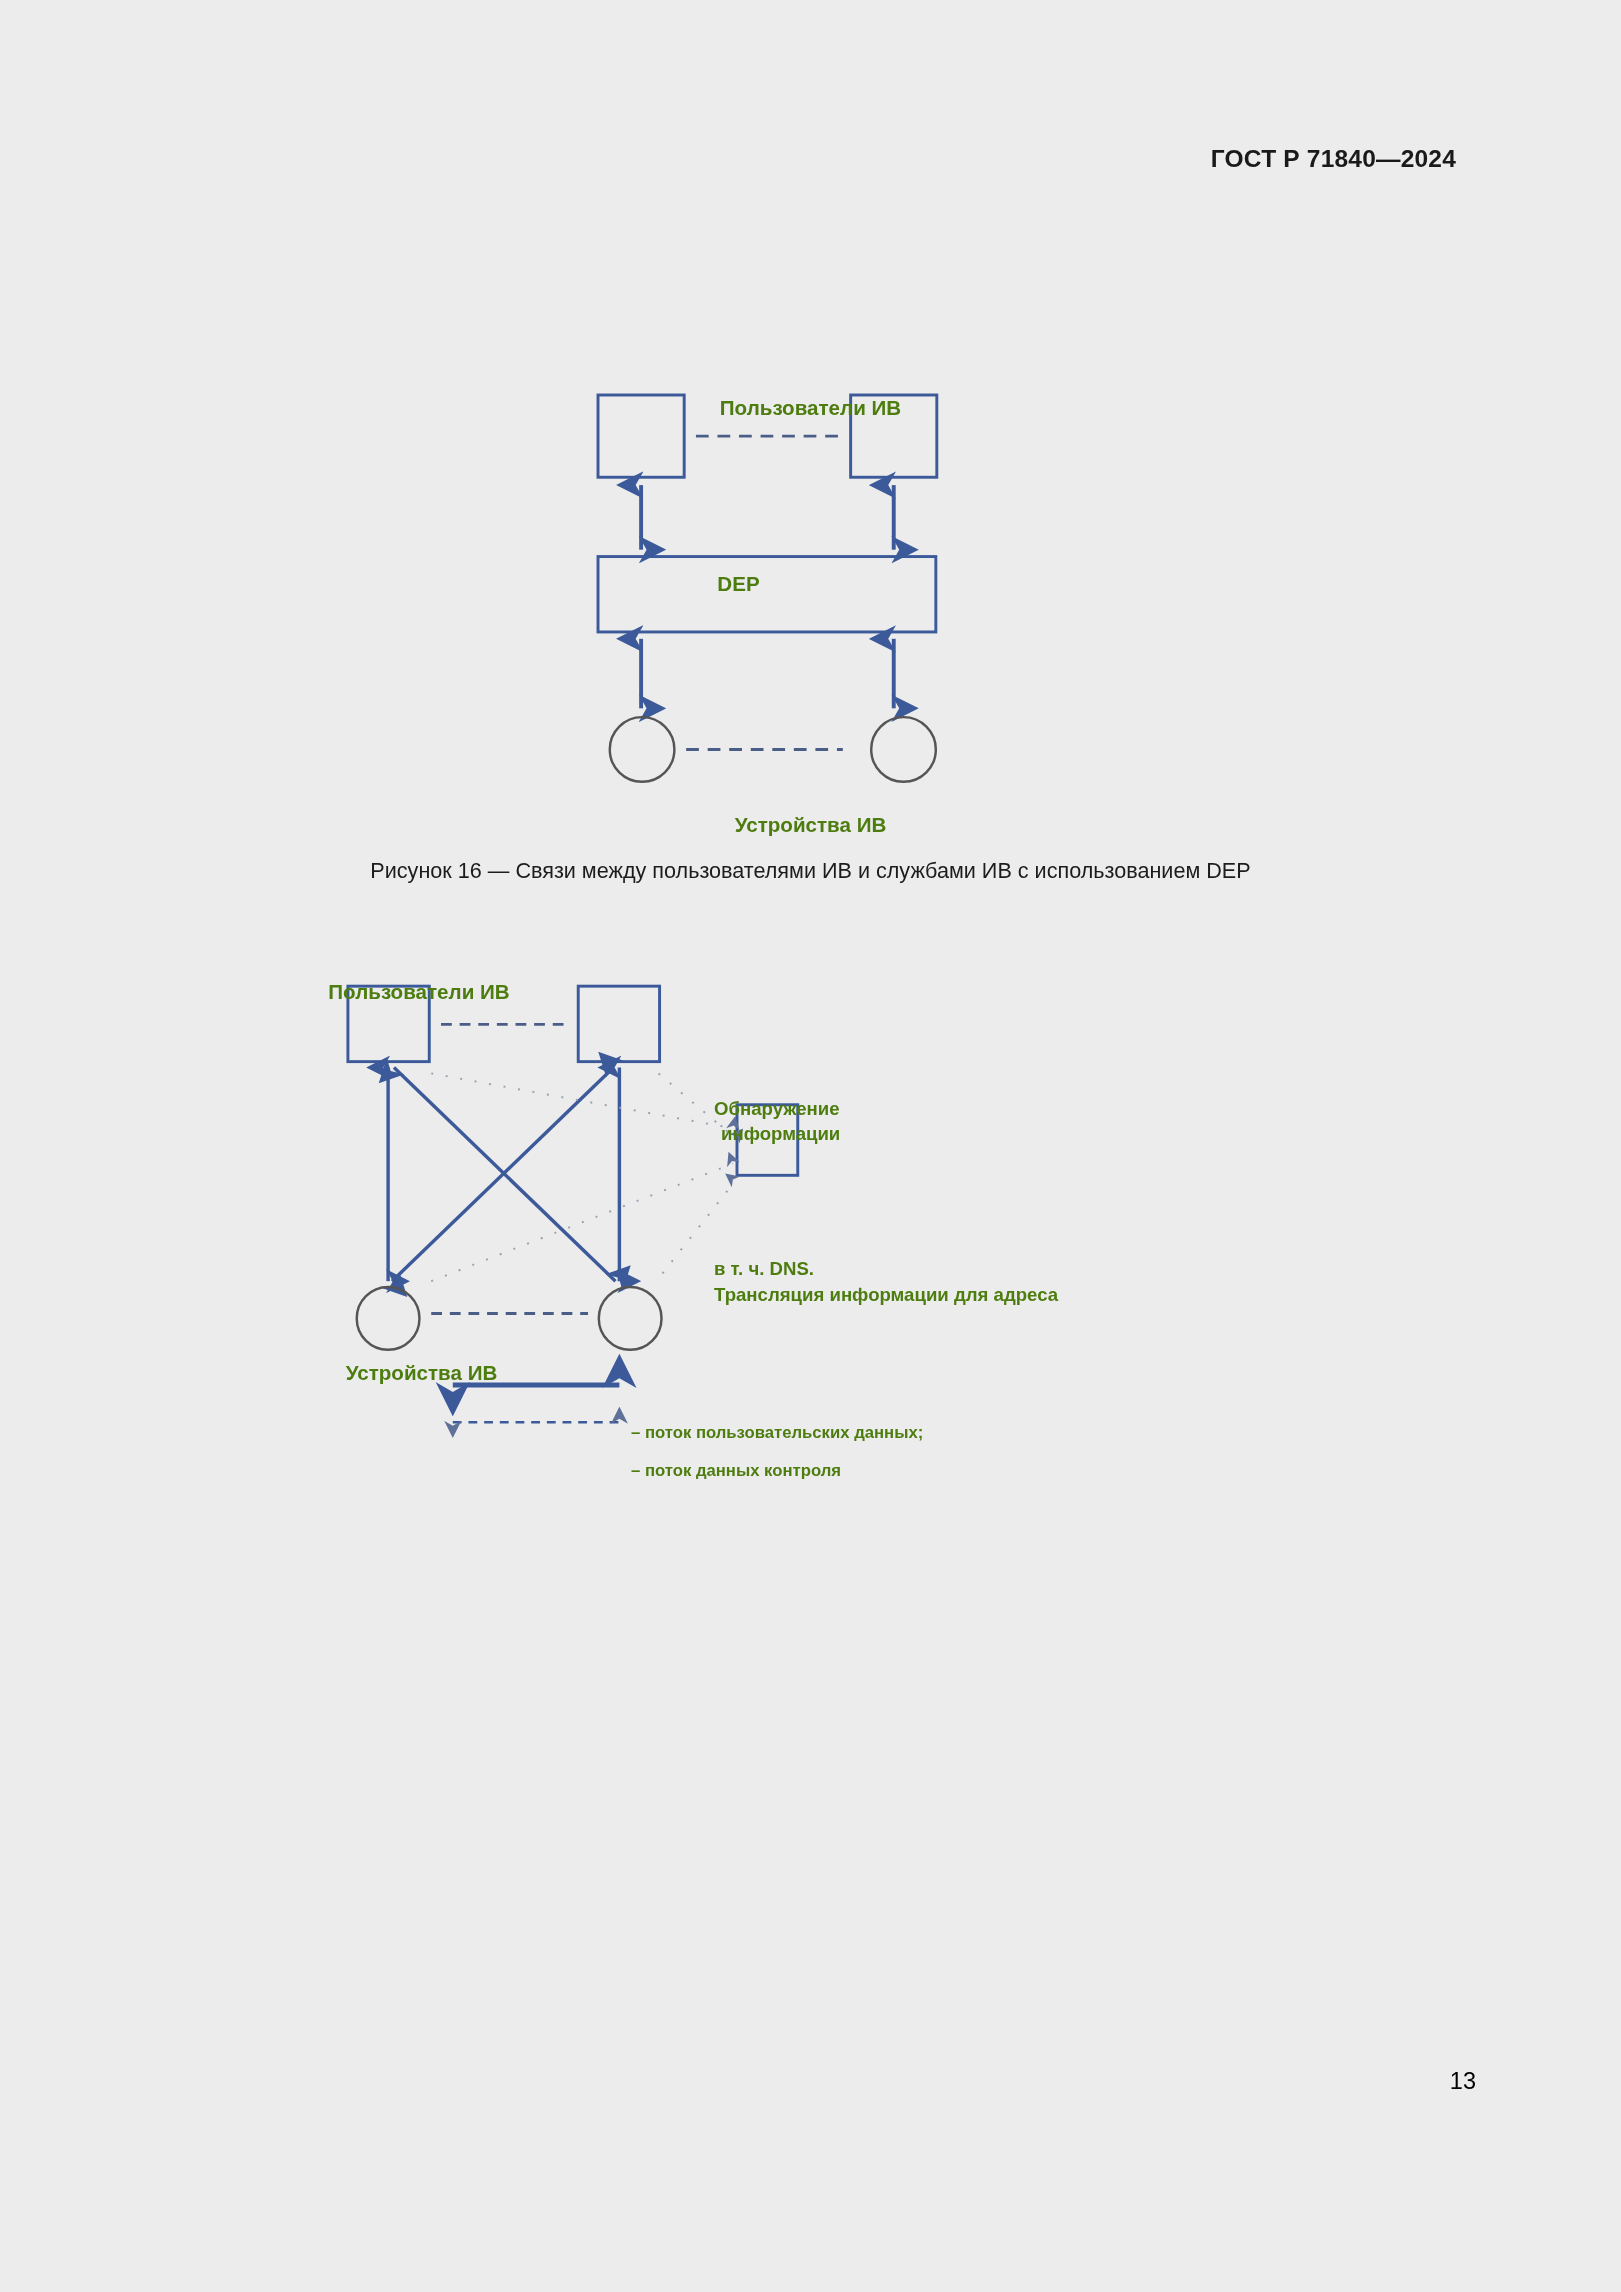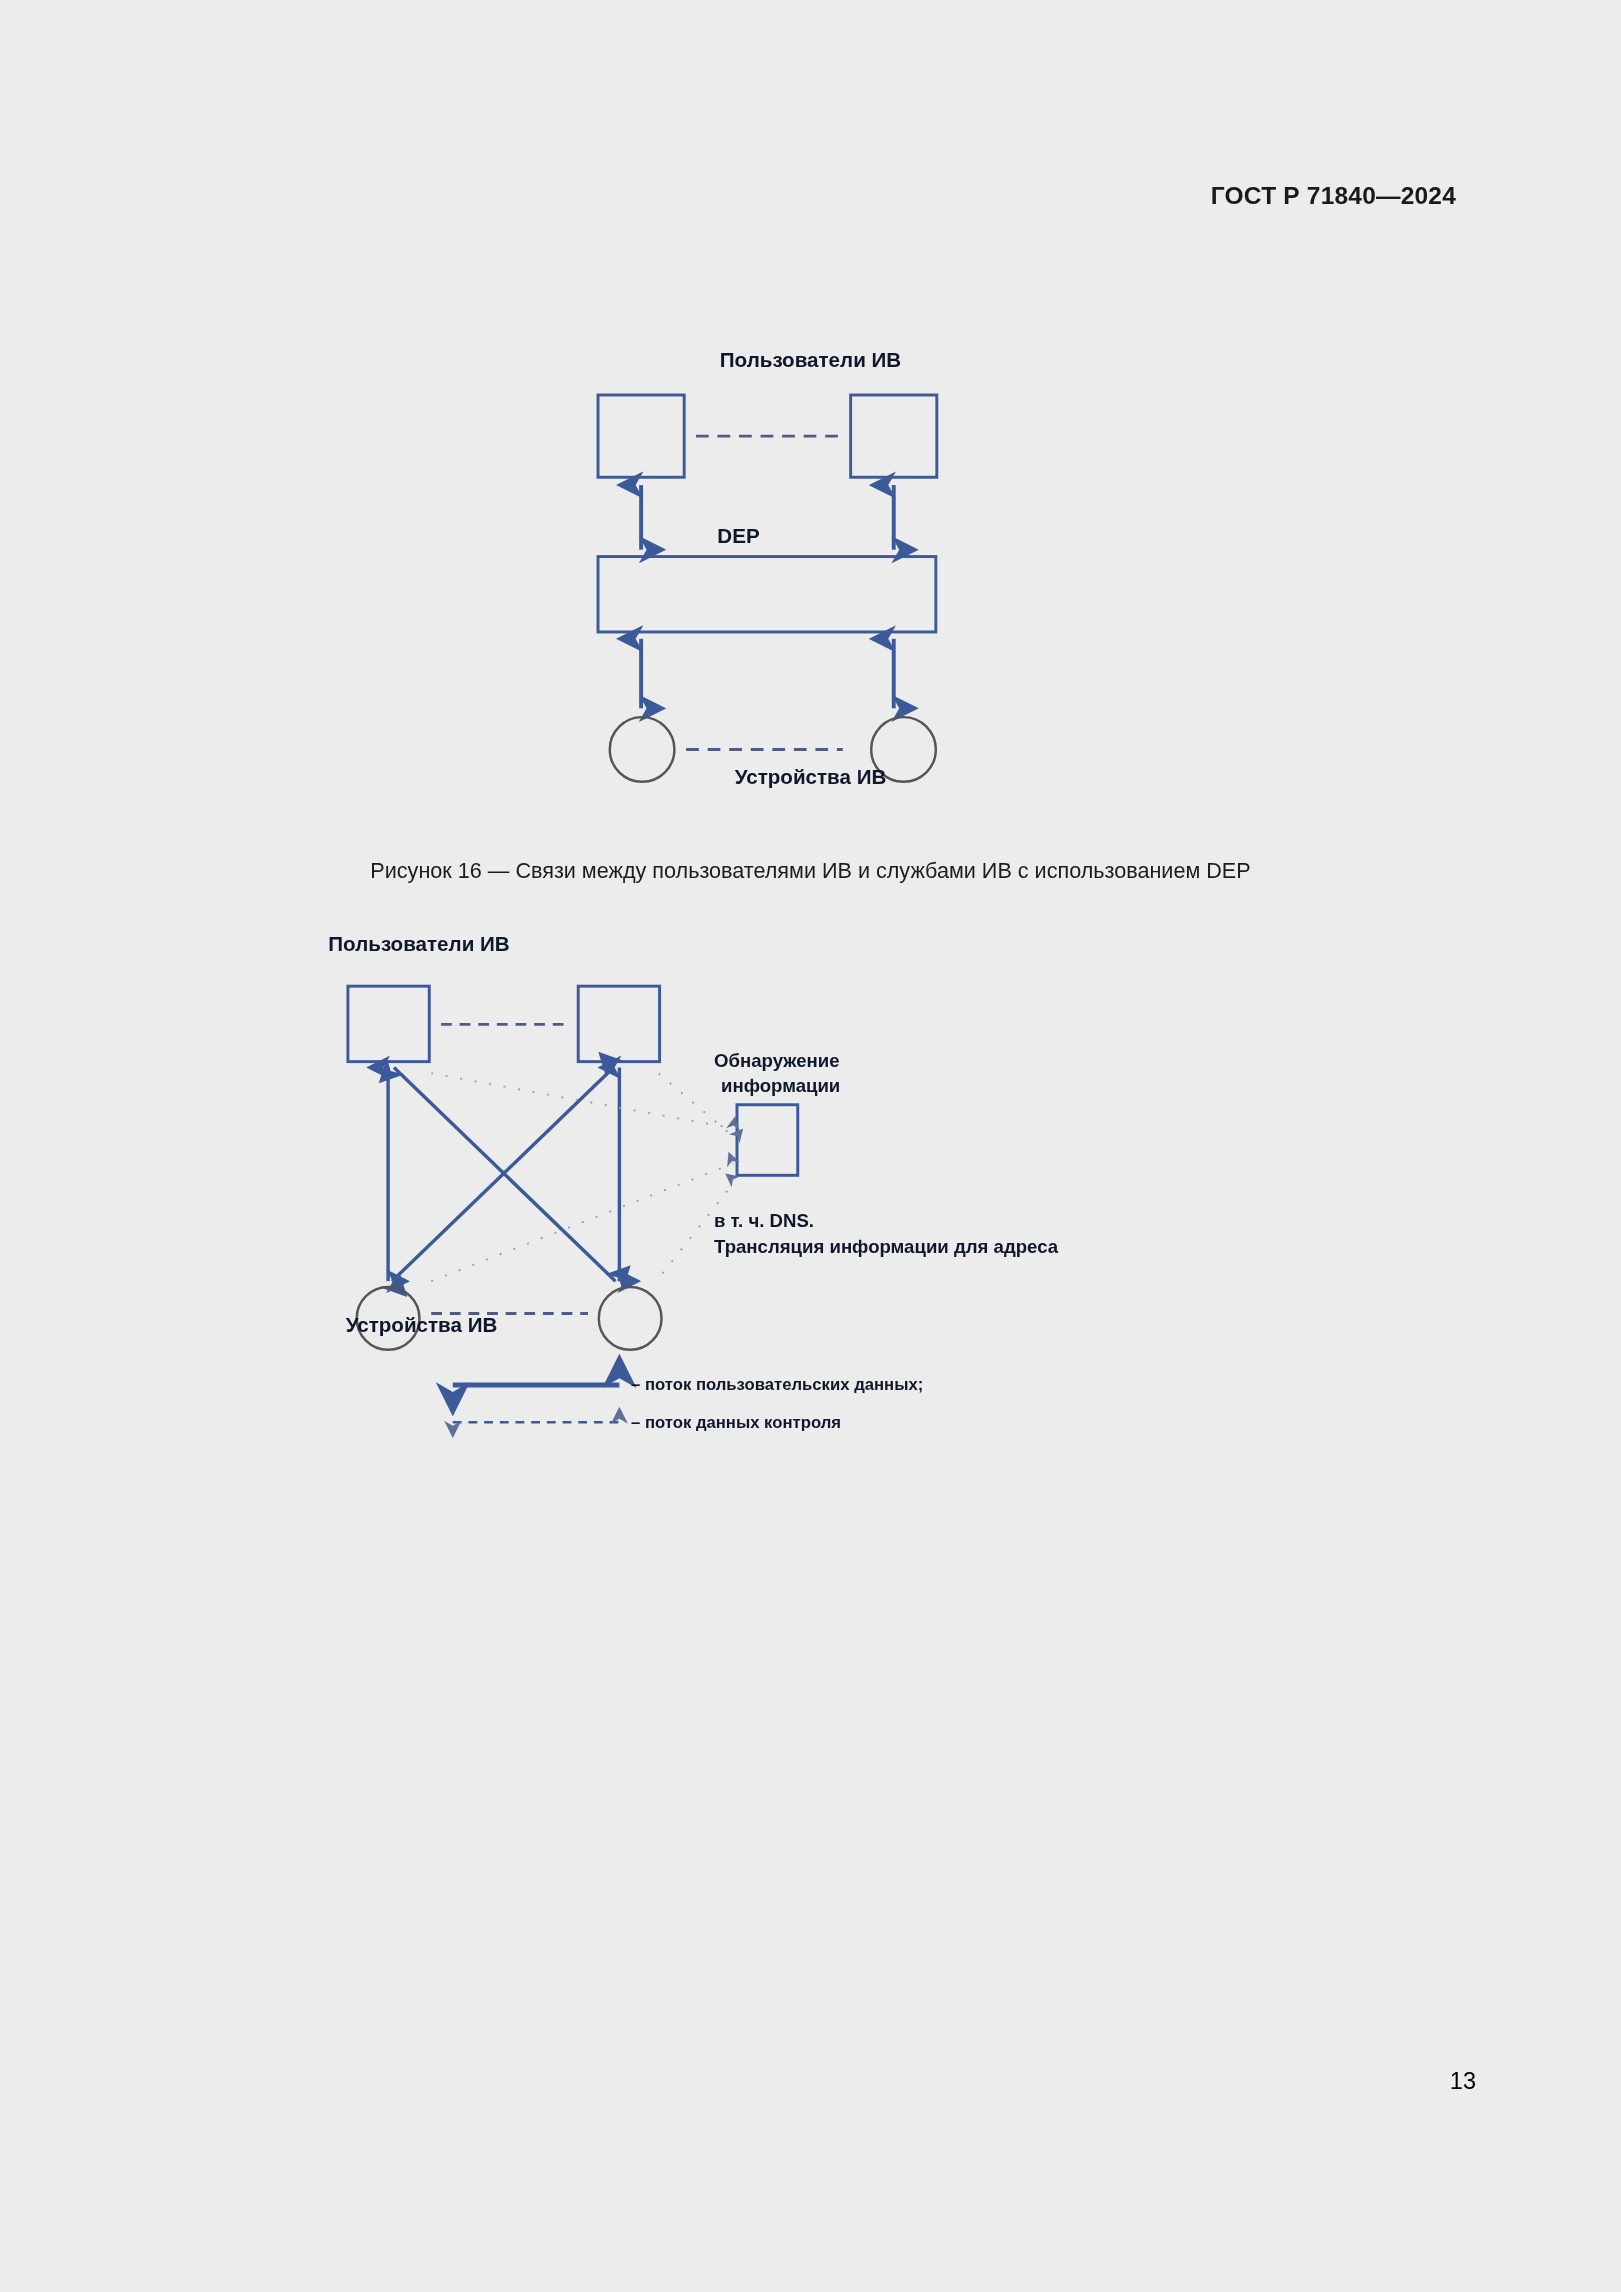--- a/index.html
+++ b/index.html
@@ -22,21 +22,20 @@
   }
   
   .doc-header {
     position: absolute;
     top: 145px;
     right: 165px;
     font-size: 24.5px;
     font-weight: bold;
     letter-spacing: 0.2px;
     white-space: nowrap;
-    margin-top: 37px;
   }
   
   .body-text {
     position: absolute;
     top: 221px;
     left: 116px;
     width: 1392px;
     font-size: 24px;
     line-height: 36px;
     text-align: justify;
@@ -69,22 +68,23 @@
     position: absolute;
   }
   #figure-16 { top: 348px; left: 0; width: 1621px; height: 470px; }
   #figure-17 { top: 936px; left: 0; width: 1621px; height: 559px; }
 
   .fig-svg { display: block; }
 
   .fig-label {
     position: absolute;
     font-weight: bold;
-    color: #0f172a;
+    color: #4d7c0f;
     white-space: nowrap;
+    margin-top: 48px;
   }
 </style>
 </head>
 <body>
 
 <div class="page">
 
   <div class="doc-header">ГОСТ Р 71840—2024</div>
 
 

